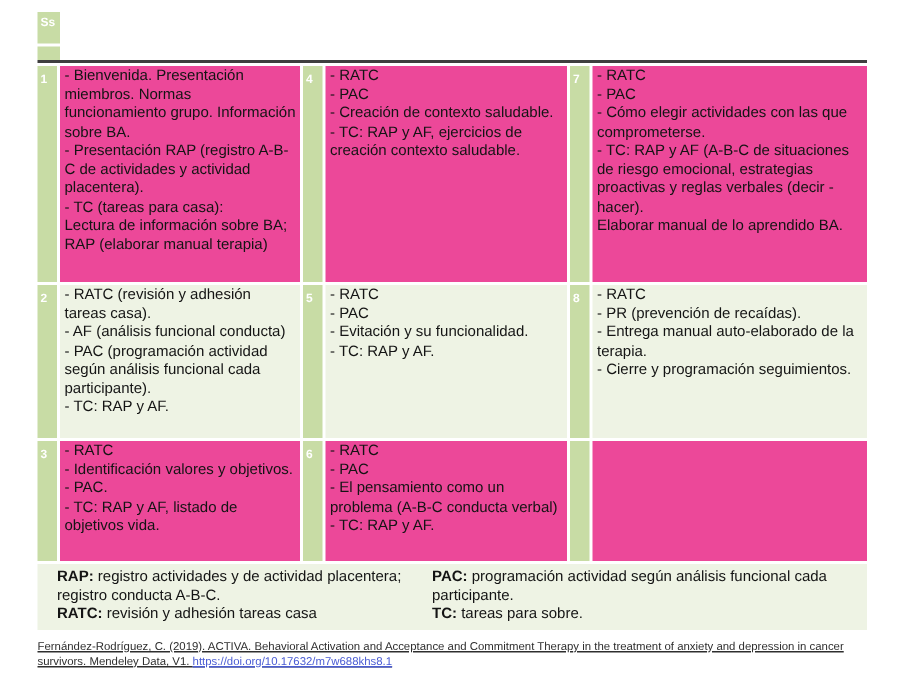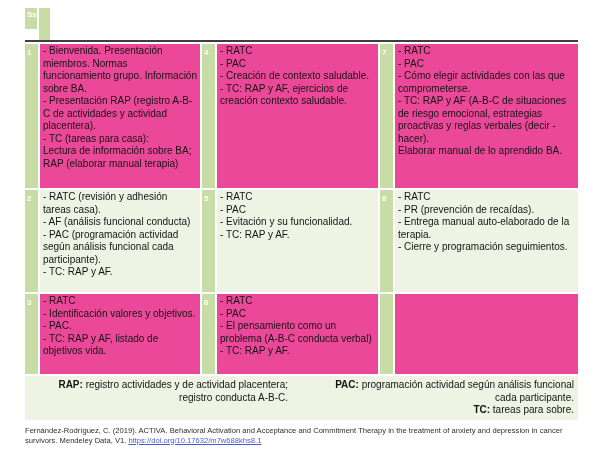--- a/index.html
+++ b/index.html
@@ -13,21 +13,21 @@
   html,body{margin:0;padding:0;}
   body{
     width:600px;height:450px;overflow:hidden;background:#ffffff;
     font-family:"Liberation Sans",sans-serif;color:var(--ink);
   }
   .page{position:relative;width:600px;height:450px;background:#fff;}
   .content{position:absolute;left:25px;top:8px;width:553px;}
 
   
   .titlebar{display:flex;height:34px;border-bottom:2px solid var(--line);}
-  .leftcol{width:25px;display:flex;gap:2px;margin-right:2px;}
+  .leftcol{width:15px;display:flex;flex-direction:column;gap:2px;margin-right:2px;}
   .ss-cell{height:21px;background:var(--green);color:#fff;font-weight:bold;font-size:8px;padding:2px 0 0 2px;}
   .ss-spacer{flex:1;background:var(--green);}
   .titles{flex:1;text-align:center;font-size:10.5px;line-height:14px;padding-top:3px;color:#000;}
   .b{font-weight:bold;}
 
   
   .grid{
     display:grid;
     grid-template-columns:13px 160px 13px 161px 13px 183px;
     grid-template-rows:144px 102px 80px;
@@ -35,31 +35,30 @@
   }
   .num{background:var(--green);color:#fff;font-weight:bold;font-size:8px;padding:4px 0 0 2px;}
   .cell{
     font-size:10px;line-height:12.5px;padding:1px 3px 0 3px;
     white-space:pre-line;overflow:hidden;background:#ec4899;
   }
   .tint{background:var(--tint);}
 
   
   .legend{
-    display:flex;gap:12px;background:var(--tint);margin-top:2px;
+    display:flex;background:var(--tint);margin-top:2px;
     min-height:40px;font-size:10px;line-height:12.5px;
     padding:3px 4px 3px 13px;
-    text-align:right;
   }
   .legend p{margin:0;}
   .legend-left{width:250px;}
-  .legend-right{flex:1;margin-left:32px;}
+  .legend-right{flex:1;}
 
   
-  .footer{margin-top:6px;font-size:7.6px;line-height:10px;color:#2e2e2e;width:562px;}
+  .footer{margin-top:6px;font-size:7.6px;line-height:10px;color:#2e2e2e;width:562px;text-decoration:underline;}
   a.doi{color:var(--link);text-decoration:underline;cursor:pointer;}
 </style>
 </head>
 <body>
 
 <div class="page">
   <div class="content">
 
     <div class="titlebar">
       <div class="leftcol">
@@ -115,20 +114,21 @@
 - PAC
 - El pensamiento como un problema (A-B-C conducta verbal)
 - TC:  RAP y  AF.</div>
       <div class="num"></div>
       <div class="cell"></div>
     </div>
 
     <div class="legend">
       <div class="legend-left">
         <p><span class="b">RAP:</span><span> registro actividades y de actividad placentera; registro conducta A-B-C.</span></p>
+        <p><span class="b">RATC:</span><span> revisión y adhesión tareas casa</span></p>
       </div>
       <div class="legend-right">
         <p><span class="b">PAC:</span><span>  programación actividad según análisis funcional cada participante.</span></p>
         <p><span class="b">TC:</span><span> tareas para sobre.</span></p>
       </div>
     </div>
 
     <div class="footer">
       <span>Fernández-Rodríguez, C. (2019). ACTIVA. Behavioral Activation and Acceptance  and Commitment  Therapy in the treatment  of anxiety  and depression in cancer survivors.  Mendeley  Data, V1. </span><a class="doi" href="#">https://doi.org/10.17632/m7w688khs8.1</a>
     </div>

